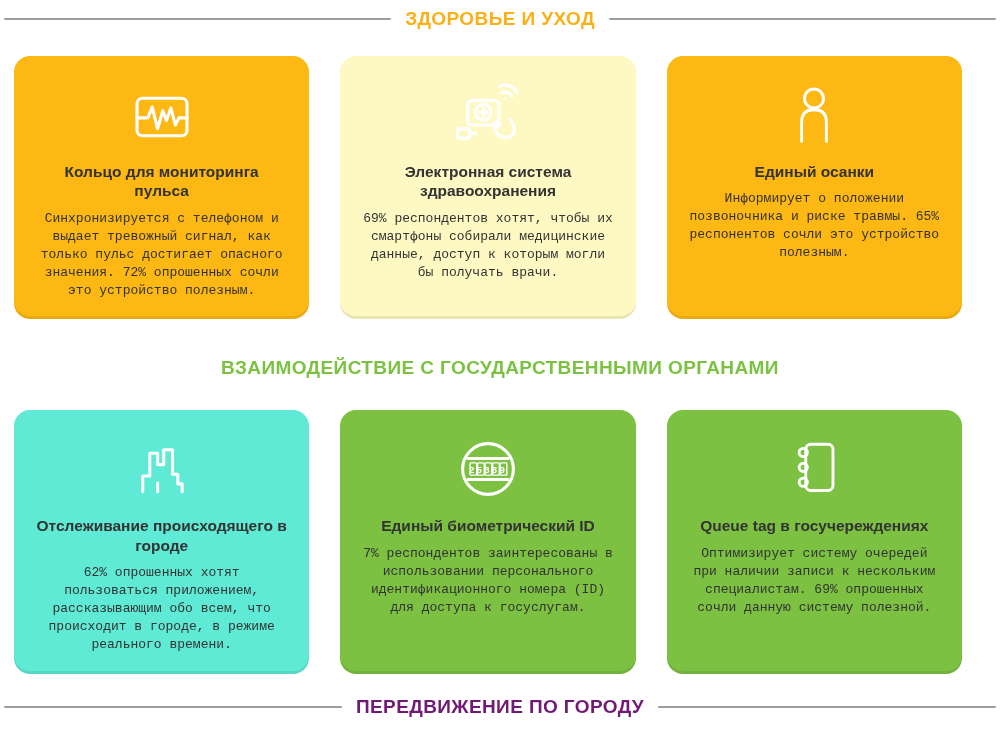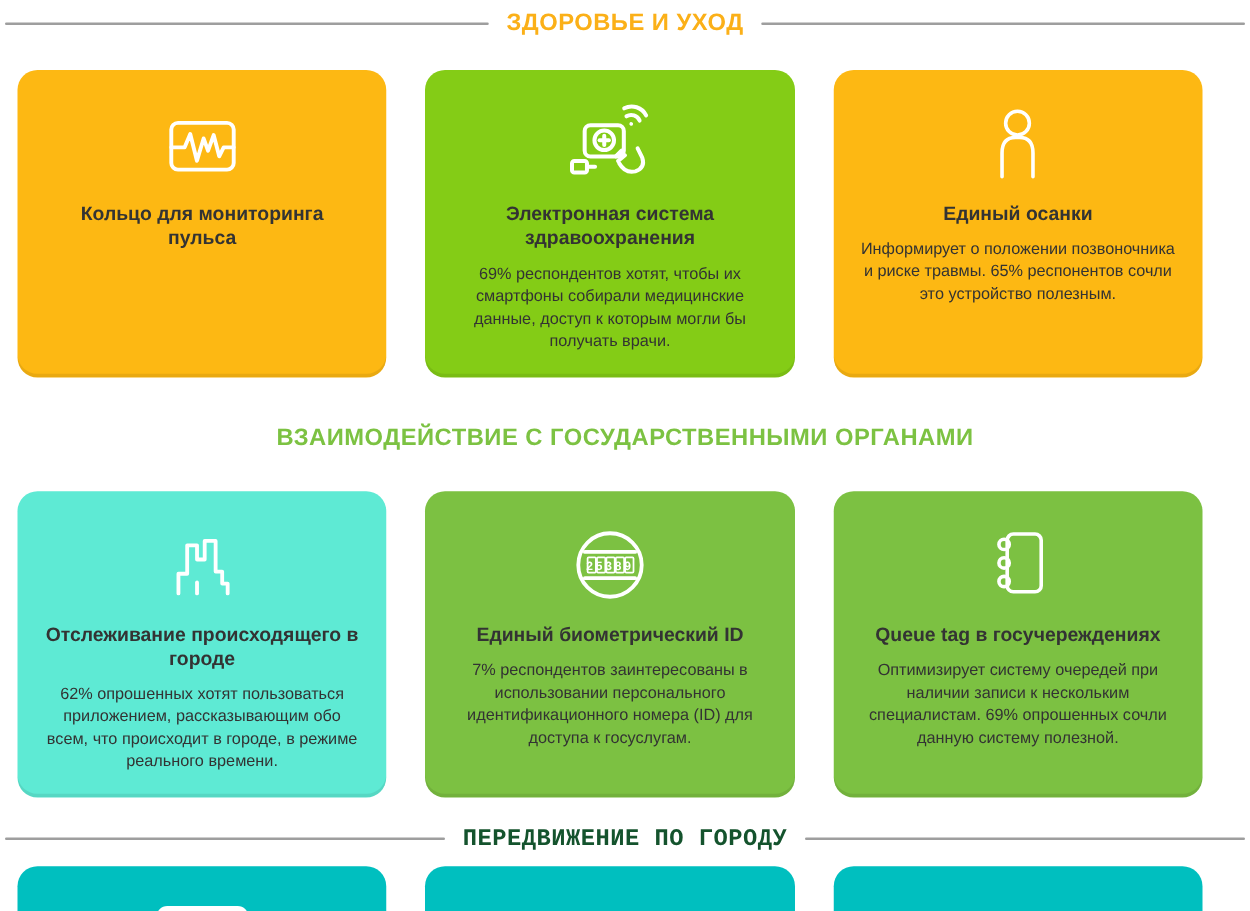--- a/index.html
+++ b/index.html
@@ -22,21 +22,21 @@
   .sh2{margin-top:24px;flex-direction:column;}
   .row2{margin-top:17px;}
   .sh3{margin-top:22px;}
   .row3{margin-top:11px;}
 
   .icon-wrap{height:74px;display:flex;align-items:flex-end;justify-content:center;margin:4px 0 12px;}
   .icon-wrap svg{stroke:#fff;fill:none;stroke-width:3.5;stroke-linecap:round;stroke-linejoin:round;}
   .icon-wrap svg text{stroke:none;fill:#fff;font-family:"Liberation Sans",sans-serif;}
 
   .card-title{font-weight:bold;font-size:15.5px;line-height:1.25;margin-bottom:9px;}
-  .card-desc{font-size:13px;line-height:1.38;}
+  .card-desc{font-size:13px;line-height:1.38;font-family:Liberation Mono, monospace;}
 </style>
 </head>
 <body>
 
 <div class="page">
 
   <div class="section-header sh1">
     <div class="line"></div>
     <div class="title" style="color: rgb(251, 176, 24);">ЗДОРОВЬЕ И УХОД</div>
     <div class="line"></div>
@@ -45,23 +45,24 @@
   <div class="cards row1">
 
     <div class="card" style="background-color: rgb(253, 184, 19);">
       <div class="icon-wrap">
         <svg width="72" height="66" viewBox="0 0 80 74">
           <rect x="12" y="16" width="56" height="42" rx="6"></rect>
           <polyline points="12,38 24,38 29,26 35,50 41,30 45,41 50,27 55,46 59,38 68,38"></polyline>
         </svg>
       </div>
       <div class="card-title">Кольцо для мониторинга пульса</div>
-    </div>
-
-    <div class="card" style="background-color: #84cc16;">
+      <div class="card-desc">Синхронизируется с телефоном и выдает тревожный сигнал, как только пульс достигает опасного значения. 72% опрошенных сочли это устройство полезным.</div>
+    </div>
+
+    <div class="card" style="background-color: #fef9c3;">
       <div class="icon-wrap">
         <svg width="78" height="70" viewBox="0 0 84 76">
           <rect x="20" y="22" width="34" height="27" rx="5"></rect>
           <circle cx="37" cy="35" r="8.5"></circle>
           <line x1="37" y1="31" x2="37" y2="39"></line>
           <line x1="33" y1="35" x2="41" y2="35"></line>
           <g transform="rotate(18 62 16)">
             <path d="M56,16 a8,8 0 0 1 12,0"></path>
             <path d="M52,10 a14,14 0 0 1 20,0"></path>
             <circle cx="62" cy="21" r="1.6" fill="#fff" stroke="none"></circle>
@@ -137,21 +138,21 @@
           <circle cx="27" cy="56" r="5"></circle>
         </svg>
       </div>
       <div class="card-title">Queue tag в госучереждениях</div>
       <div class="card-desc">Оптимизирует систему очередей при наличии записи к нескольким специалистам. 69% опрошенных сочли данную систему полезной.</div>
     </div>
   </div>
 
   <div class="section-header sh3">
     <div class="line"></div>
-    <div class="title" style="color: #14532d; font-family: Liberation Mono, monospace;">ПЕРЕДВИЖЕНИЕ ПО ГОРОДУ</div>
+    <div class="title" style="color: #701a75;">ПЕРЕДВИЖЕНИЕ ПО ГОРОДУ</div>
     <div class="line"></div>
   </div>
 
   <div class="cards row3">
 
     <div class="card" style="background-color: rgb(0, 191, 191);">
       <div class="icon-wrap">
         <svg width="82" height="66" viewBox="0 0 84 68">
           <rect x="6" y="6" width="72" height="54" rx="7" stroke-width="4"></rect>
           <line x1="19" y1="8" x2="19" y2="58" stroke-width="2.5"></line>

